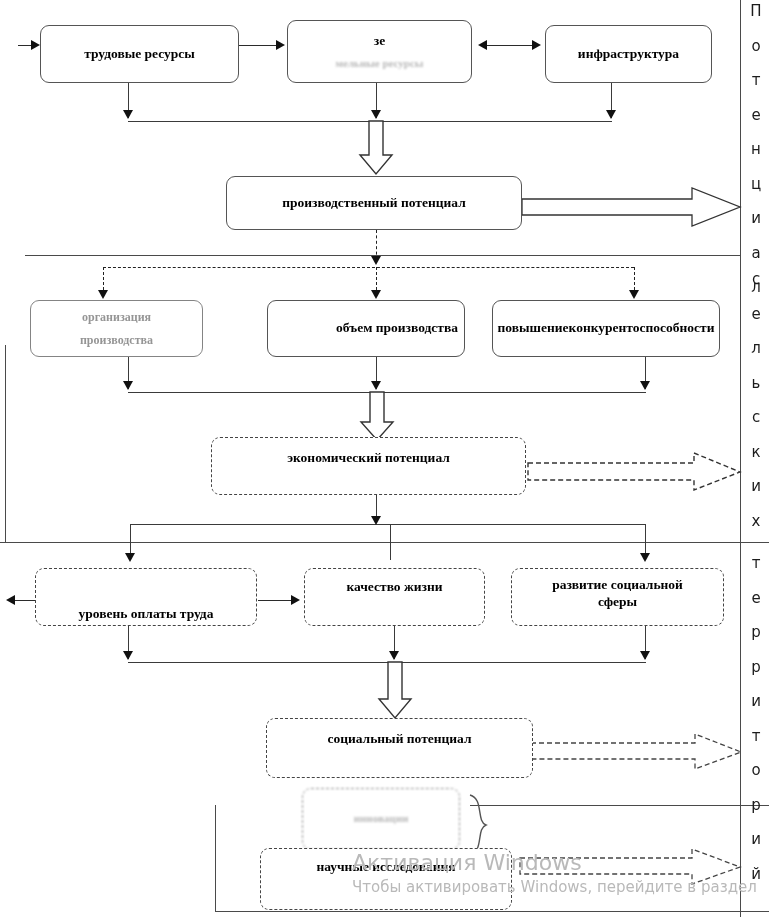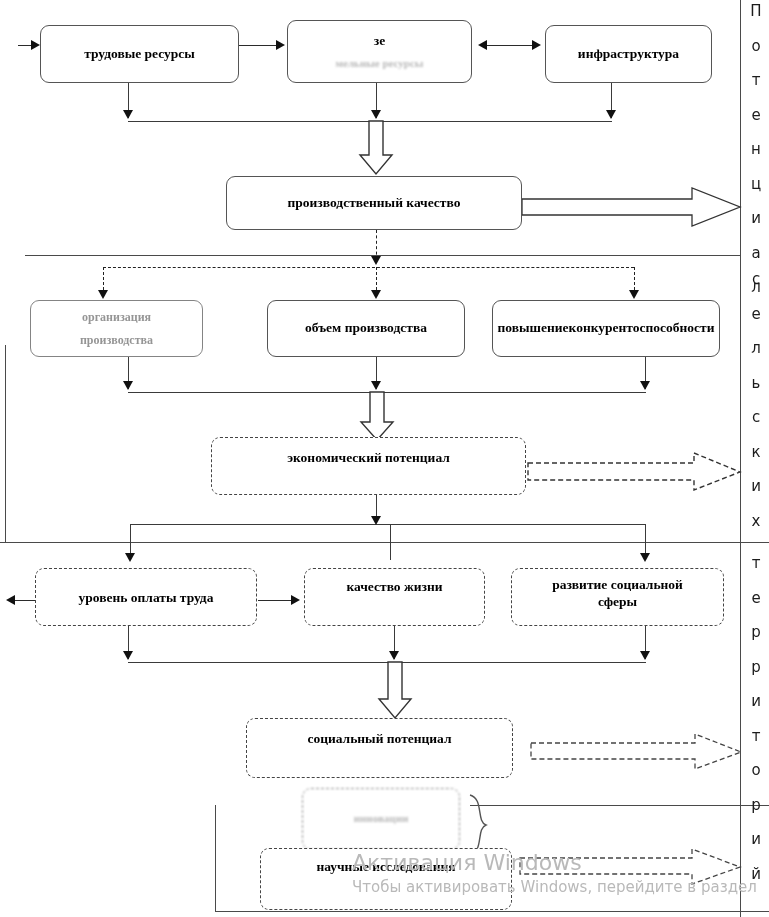--- a/index.html
+++ b/index.html
@@ -133,21 +133,21 @@
   <div class="v thin" style="left:611px;top:83px;height:35px;"></div>
   <div class="ah down" style="left:606px;top:110px;"></div>
 
   <div class="h thin" style="left:128px;top:121px;width:484px;"></div>
 
   <svg class="svgl" style="left:358px;top:121px;" width="36" height="55" viewBox="0 0 36 55">
     <polygon points="11,0 25,0 25,34 34,34 18,53 2,34 11,34" fill="#ffffff" stroke="#333" stroke-width="1.4"></polygon>
   </svg>
 
   <div class="box solid" style="left:226px;top:176px;width:296px;height:54px;">
-    <span>производственный качество</span>
+    <span>производственный потенциал</span>
   </div>
 
   <svg class="svgl" style="left:522px;top:186px;" width="220" height="42" viewBox="0 0 220 42">
     <polygon points="0,13 170,13 170,2 218,21 170,40 170,29 0,29" fill="#ffffff" stroke="#333" stroke-width="1.3"></polygon>
   </svg>
 
   <div class="v dash" style="left:376px;top:230px;height:30px;"></div>
   <div class="ah down" style="left:371px;top:256px;"></div>
 
   <div class="h dash" style="left:103px;top:267px;width:531px;"></div>
@@ -156,21 +156,21 @@
   <div class="v dash" style="left:376px;top:267px;height:28px;"></div>
   <div class="ah down" style="left:371px;top:290px;"></div>
   <div class="v dash" style="left:634px;top:267px;height:28px;"></div>
   <div class="ah down" style="left:629px;top:290px;"></div>
 
   <div class="box solid faded" style="left:30px;top:300px;width:173px;height:57px;flex-direction:column;">
     <span style="font-size:12px;">организация</span>
     <span class="l2" style="font-size:12px;margin-top:8px;">производства</span>
   </div>
 
-  <div class="box solid" style="left:267px;top:300px;width:198px;height:57px;">
+  <div class="box solid" style="left:267px;top:300px;width:198px;height:57px;justify-content:flex-end;">
     <span>объем производства</span>
   </div>
 
   <div class="box solid" style="left:492px;top:300px;width:228px;height:57px;flex-direction:row;">
     <span>повышение</span>
     <span class="l2">конкурентоспособности</span>
   </div>
 
   <div class="v thin" style="left:128px;top:357px;height:32px;"></div>
   <div class="ah down" style="left:123px;top:381px;"></div>
@@ -196,21 +196,21 @@
   <div class="v thin" style="left:376px;top:495px;height:26px;"></div>
   <div class="ah down" style="left:371px;top:516px;"></div>
 
   <div class="h thin" style="left:130px;top:524px;width:516px;"></div>
   <div class="v thin" style="left:130px;top:524px;height:36px;"></div>
   <div class="ah down" style="left:125px;top:553px;"></div>
   <div class="v thin" style="left:390px;top:524px;height:36px;"></div>
   <div class="v thin" style="left:645px;top:524px;height:36px;"></div>
   <div class="ah down" style="left:640px;top:553px;"></div>
 
-  <div class="box dashed" style="left:35px;top:568px;width:222px;height:58px;align-items:center;padding-top:4px;">
+  <div class="box dashed" style="left:35px;top:568px;width:222px;height:58px;align-items:flex-end;padding-top:4px;">
     <span>уровень оплаты труда</span>
   </div>
 
   <div class="box dashed" style="left:304px;top:568px;width:181px;height:58px;align-items:flex-start;padding-top:10px;">
     <span>качество жизни</span>
   </div>
 
   <div class="box dashed" style="left:511px;top:568px;width:213px;height:58px;flex-direction:column;justify-content:flex-start;padding-top:8px;">
     <span>развитие социальной</span>
     <span class="l2">сферы</span>
@@ -228,21 +228,21 @@
   <div class="ah down" style="left:389px;top:651px;"></div>
   <div class="v thin" style="left:645px;top:626px;height:33px;"></div>
   <div class="ah down" style="left:640px;top:651px;"></div>
 
   <div class="h thin" style="left:128px;top:662px;width:518px;"></div>
 
   <svg class="svgl" style="left:377px;top:662px;" width="36" height="58" viewBox="0 0 36 58">
     <polygon points="11,0 25,0 25,37 34,37 18,56 2,37 11,37" fill="#ffffff" stroke="#333" stroke-width="1.4"></polygon>
   </svg>
 
-  <div class="box dashed" style="left:246px;top:718px;width:267px;height:60px;align-items:flex-start;padding-top:12px;">
+  <div class="box dashed" style="left:266px;top:718px;width:267px;height:60px;align-items:flex-start;padding-top:12px;">
     <span>социальный потенциал</span>
   </div>
 
   <svg class="svgl" style="left:531px;top:733px;" width="212" height="38" viewBox="0 0 212 38">
     <polygon points="0,10 164,10 164,1 210,19 164,36 164,26 0,26" fill="none" stroke="#444" stroke-width="1.3" stroke-dasharray="5,3"></polygon>
   </svg>
 
   <div class="box dashed faded2" style="left:302px;top:788px;width:158px;height:62px;font-size:11px;">
     <span>инновации</span>
   </div>

